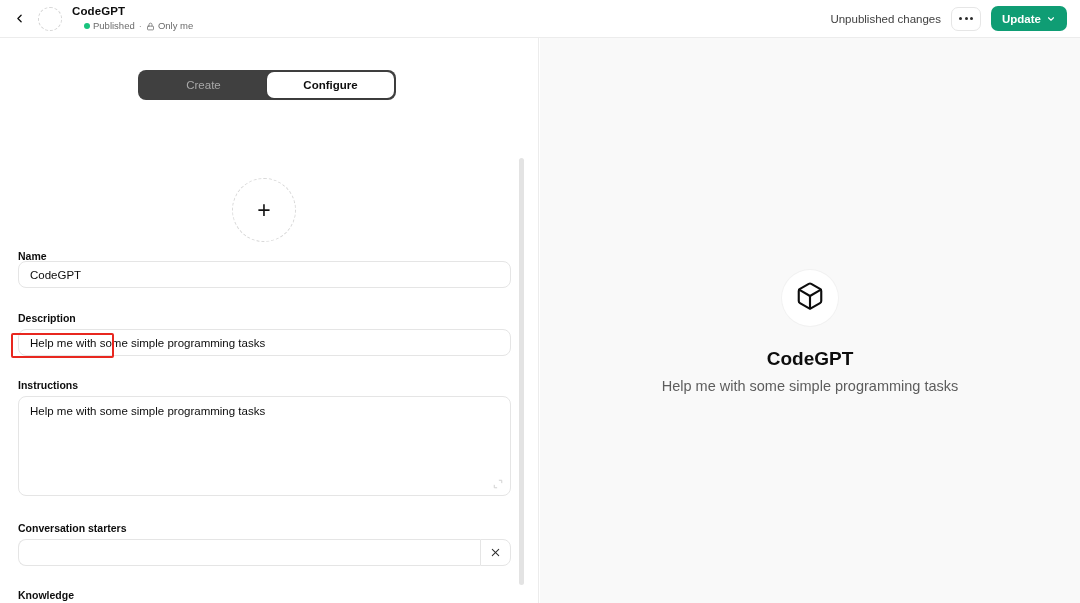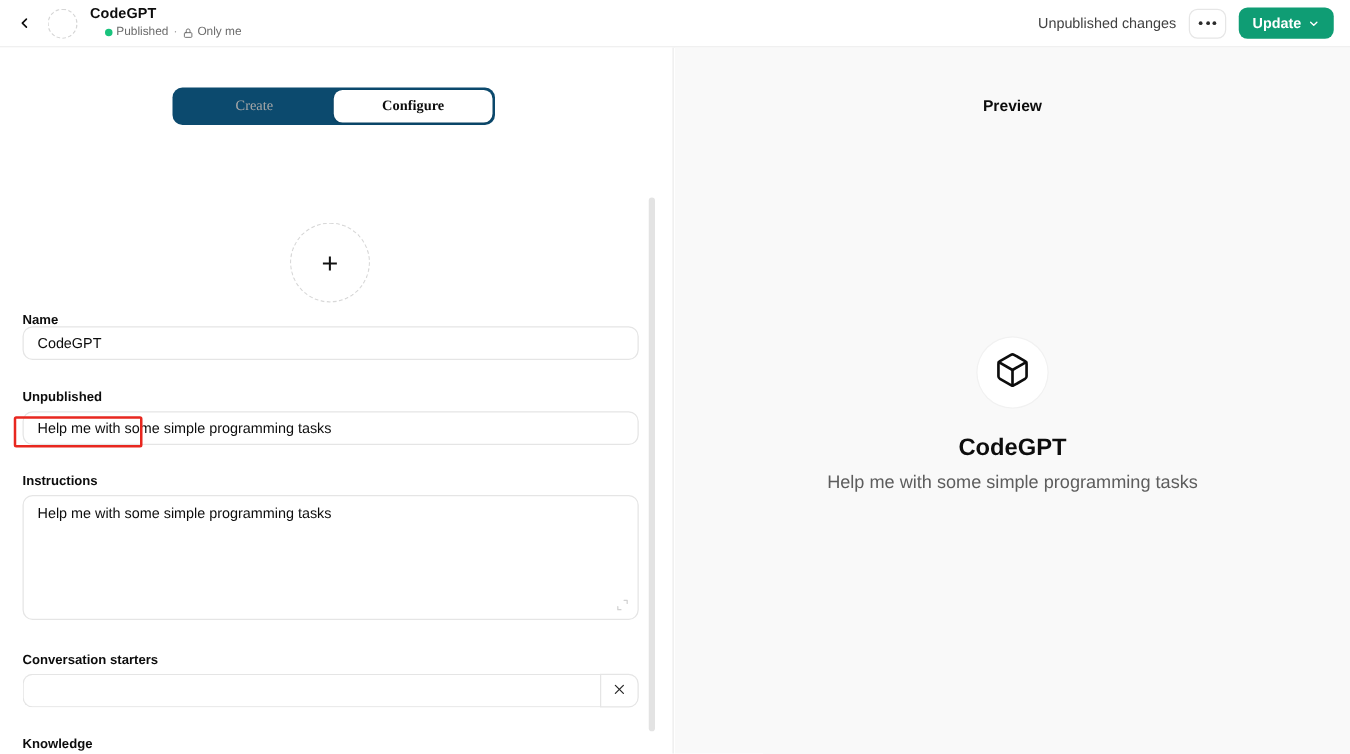--- a/index.html
+++ b/index.html
@@ -83,22 +83,22 @@
   .left-panel {
     position: absolute; top: 38px; left: 0;
     width: 539px; height: 565px;
     background: #ffffff;
     border-right: 1px solid #ececec;
     overflow: hidden;
   }
   .tabs {
     position: absolute; top: 32px; left: 138px;
     width: 258px; height: 30px;
-    background: #0c4a6e; border-radius: 8px;
-    display: flex; padding: 2px; font-family: Liberation Serif, serif;
+    background: #404040; border-radius: 8px;
+    display: flex; padding: 2px;
   }
   .tab {
     flex: 1; display: flex; align-items: center; justify-content: center;
     font-size: 11.5px; border-radius: 7px; cursor: pointer;
     color: #a8a8a8;
   }
   .tab.active {
     background: #ffffff; color: #0d0d0d; font-weight: bold;
     box-shadow: 0 1px 2px rgba(0,0,0,.09), 0 0 0 .5px rgba(0,0,0,.04);
   }
@@ -303,21 +303,21 @@
 
     <div class="form-area">
 
       <div class="avatar-big">
         <span class="plus-sign">+</span>
       </div>
 
       <div class="field-label" id="lbl-name">Name</div>
       <div class="fld" id="fld-name" title="Name your GPT">CodeGPT</div>
 
-      <div class="field-label" id="lbl-desc">Unpublished</div>
+      <div class="field-label" id="lbl-desc">Description</div>
       <div class="fld" id="fld-desc" title="Add a short description about what this GPT does">Help me with some simple programming tasks</div>
 
       <div class="field-label" id="lbl-instr">Instructions</div>
       <div class="fld" id="fld-instr" title="What does this GPT do? How does it behave?">
         <span>Help me with some simple programming tasks</span>
         <span class="resize-handle">
           <svg width="10" height="10" viewBox="0 0 24 24" fill="none" stroke="#9a9a9a" stroke-width="2.4" stroke-linecap="round" stroke-linejoin="round">
             <polyline points="15 3 21 3 21 9"></polyline>
             <polyline points="9 21 3 21 3 15"></polyline>
           </svg>
@@ -341,21 +341,20 @@
 
       <div class="redbox"></div>
     </div>
 
     <div class="scrollbar-track">
       <div class="scrollbar-thumb"></div>
     </div>
   </div>
 
   <div class="right-panel">
-    <div class="preview-title">Preview</div>
 
     <div class="preview-center">
       <div class="cube-badge">
         <span>
           <svg width="30" height="30" viewBox="0 0 24 24" fill="none" stroke="#0d0d0d" stroke-width="1.7" stroke-linecap="round" stroke-linejoin="round">
             <path d="M21 16V8a2 2 0 0 0-1-1.73l-7-4a2 2 0 0 0-2 0l-7 4A2 2 0 0 0 3 8v8a2 2 0 0 0 1 1.73l7 4a2 2 0 0 0 2 0l7-4A2 2 0 0 0 21 16z"></path>
             <polyline points="3.27 6.96 12 12.01 20.73 6.96"></polyline>
             <line x1="12" y1="22.08" x2="12" y2="12"></line>
           </svg>
         </span>

